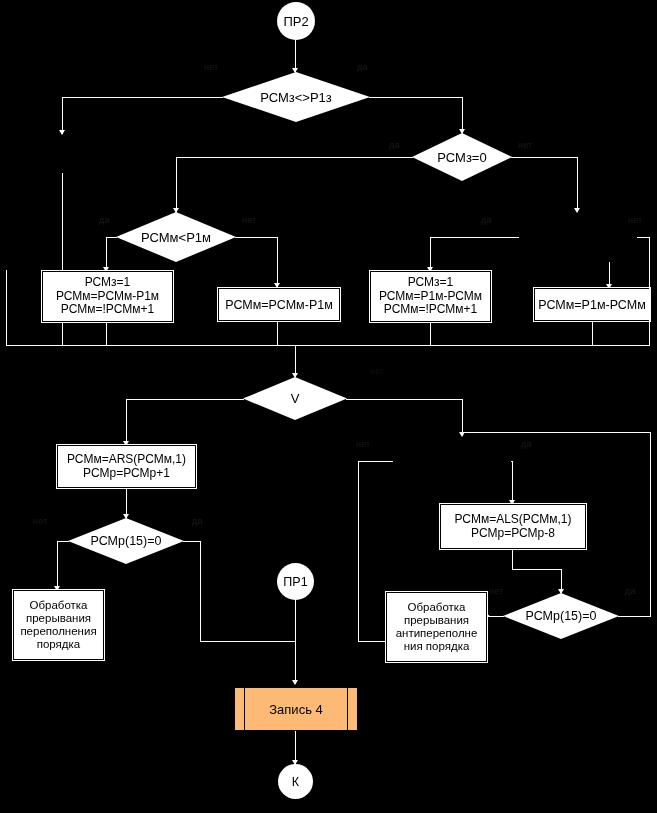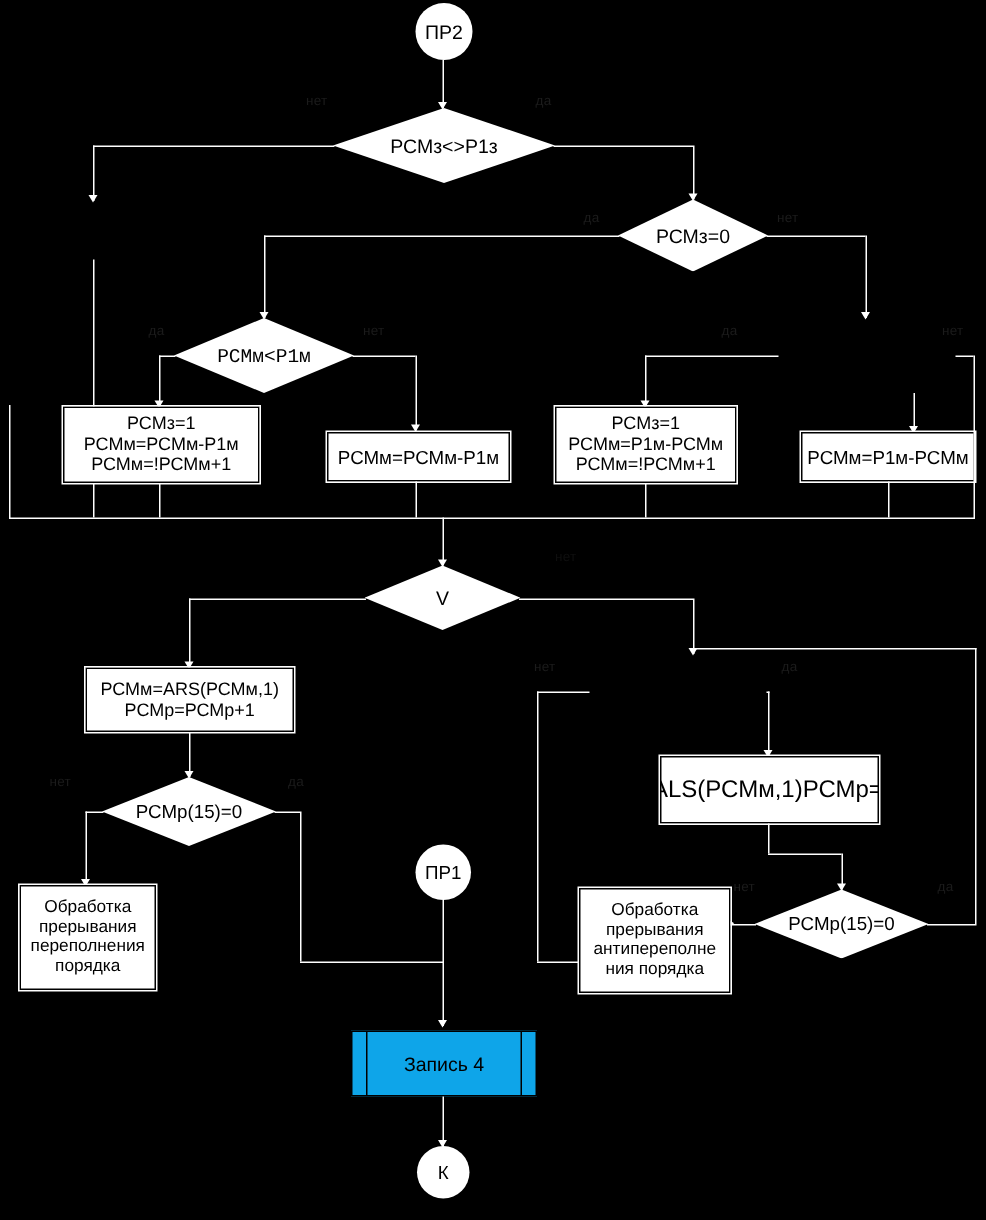--- a/index.html
+++ b/index.html
@@ -9,21 +9,21 @@
   
   .node{position:absolute;box-sizing:border-box;}
 
   .proc{background:#ffffff;border:1px solid #000000;outline:1px solid #ffffff;
         color:#000000;display:flex;align-items:center;justify-content:center;
         text-align:center;line-height:1.12;}
 
   .term{background:#ffffff;border-radius:50%;color:#000;
         display:flex;align-items:center;justify-content:center;}
 
-  .predef{background:#0ea5e9;border:1px solid #000;color:#000;
+  .predef{background:#fdba74;border:1px solid #000;color:#000;
           display:flex;align-items:center;justify-content:center;}
   .predef::before,.predef::after{content:"";position:absolute;top:0;bottom:0;width:0;
           border-left:1px solid #000;}
   .predef::before{left:9px;}
   .predef::after{right:9px;}
 
   
   .dec{background:#ffffff;color:#000;
        clip-path:polygon(50% 0,100% 50%,50% 100%,0 50%);
        display:flex;align-items:center;justify-content:center;}
@@ -72,21 +72,21 @@
   <div class="lbl" style="left:518px;top:140px;">нет</div>
 
   <div class="ln lnh" style="left:176px;top:157px;width:237px;"></div>
   <div class="ln lnv" style="left:176px;top:157px;height:55px;"></div>
   <div class="arrow" style="left:173px;top:208px;"></div>
 
   <div class="ln lnh" style="left:511px;top:157px;width:66px;"></div>
   <div class="ln lnv" style="left:577px;top:157px;height:55px;"></div>
   <div class="arrow" style="left:574px;top:208px;"></div>
 
-  <div class="node dec" style="left:116px;top:212px;width:120px;height:50px;font-size:13px;font-family:Liberation Mono, monospace;">
+  <div class="node dec" style="left:116px;top:212px;width:120px;height:50px;font-size:13px;">
     <span>РСМм&lt;Р1м</span>
   </div>
   <div class="lbl" style="left:99px;top:215px;">да</div>
   <div class="lbl" style="left:242px;top:215px;">нет</div>
 
   <div class="ln lnh" style="left:106px;top:237px;width:11px;"></div>
   <div class="ln lnv" style="left:106px;top:237px;height:34px;"></div>
   <div class="arrow" style="left:103px;top:267px;"></div>
 
   <div class="ln lnh" style="left:235px;top:237px;width:42px;"></div>
@@ -181,21 +181,21 @@
   <div class="lbl" style="left:521px;top:439px;">да</div>
 
   <div class="ln lnh" style="left:358px;top:461px;width:35px;"></div>
   <div class="ln lnv" style="left:358px;top:461px;height:180px;"></div>
   <div class="ln lnh" style="left:358px;top:641px;width:38px;"></div>
 
   <div class="ln lnh" style="left:511px;top:461px;width:2px;"></div>
   <div class="ln lnv" style="left:512px;top:461px;height:43px;"></div>
   <div class="arrow" style="left:509px;top:500px;"></div>
 
-  <div class="node proc" style="left:440px;top:504px;width:146px;height:45px;font-size:16px;flex-direction:row;">
+  <div class="node proc" style="left:440px;top:504px;width:146px;height:45px;font-size:12px;flex-direction:column;">
     <span>РСМм=ALS(РСМм,1)</span>
     <span>РСМр=РСМр-8</span>
   </div>
   <div class="ln lnv" style="left:512px;top:549px;height:20px;"></div>
   <div class="ln lnh" style="left:512px;top:569px;width:49px;"></div>
   <div class="ln lnv" style="left:561px;top:569px;height:24px;"></div>
   <div class="arrow" style="left:558px;top:589px;"></div>
 
   <div class="node dec" style="left:503px;top:593px;width:116px;height:46px;font-size:12.5px;">
     <span>РСМр(15)=0</span>

